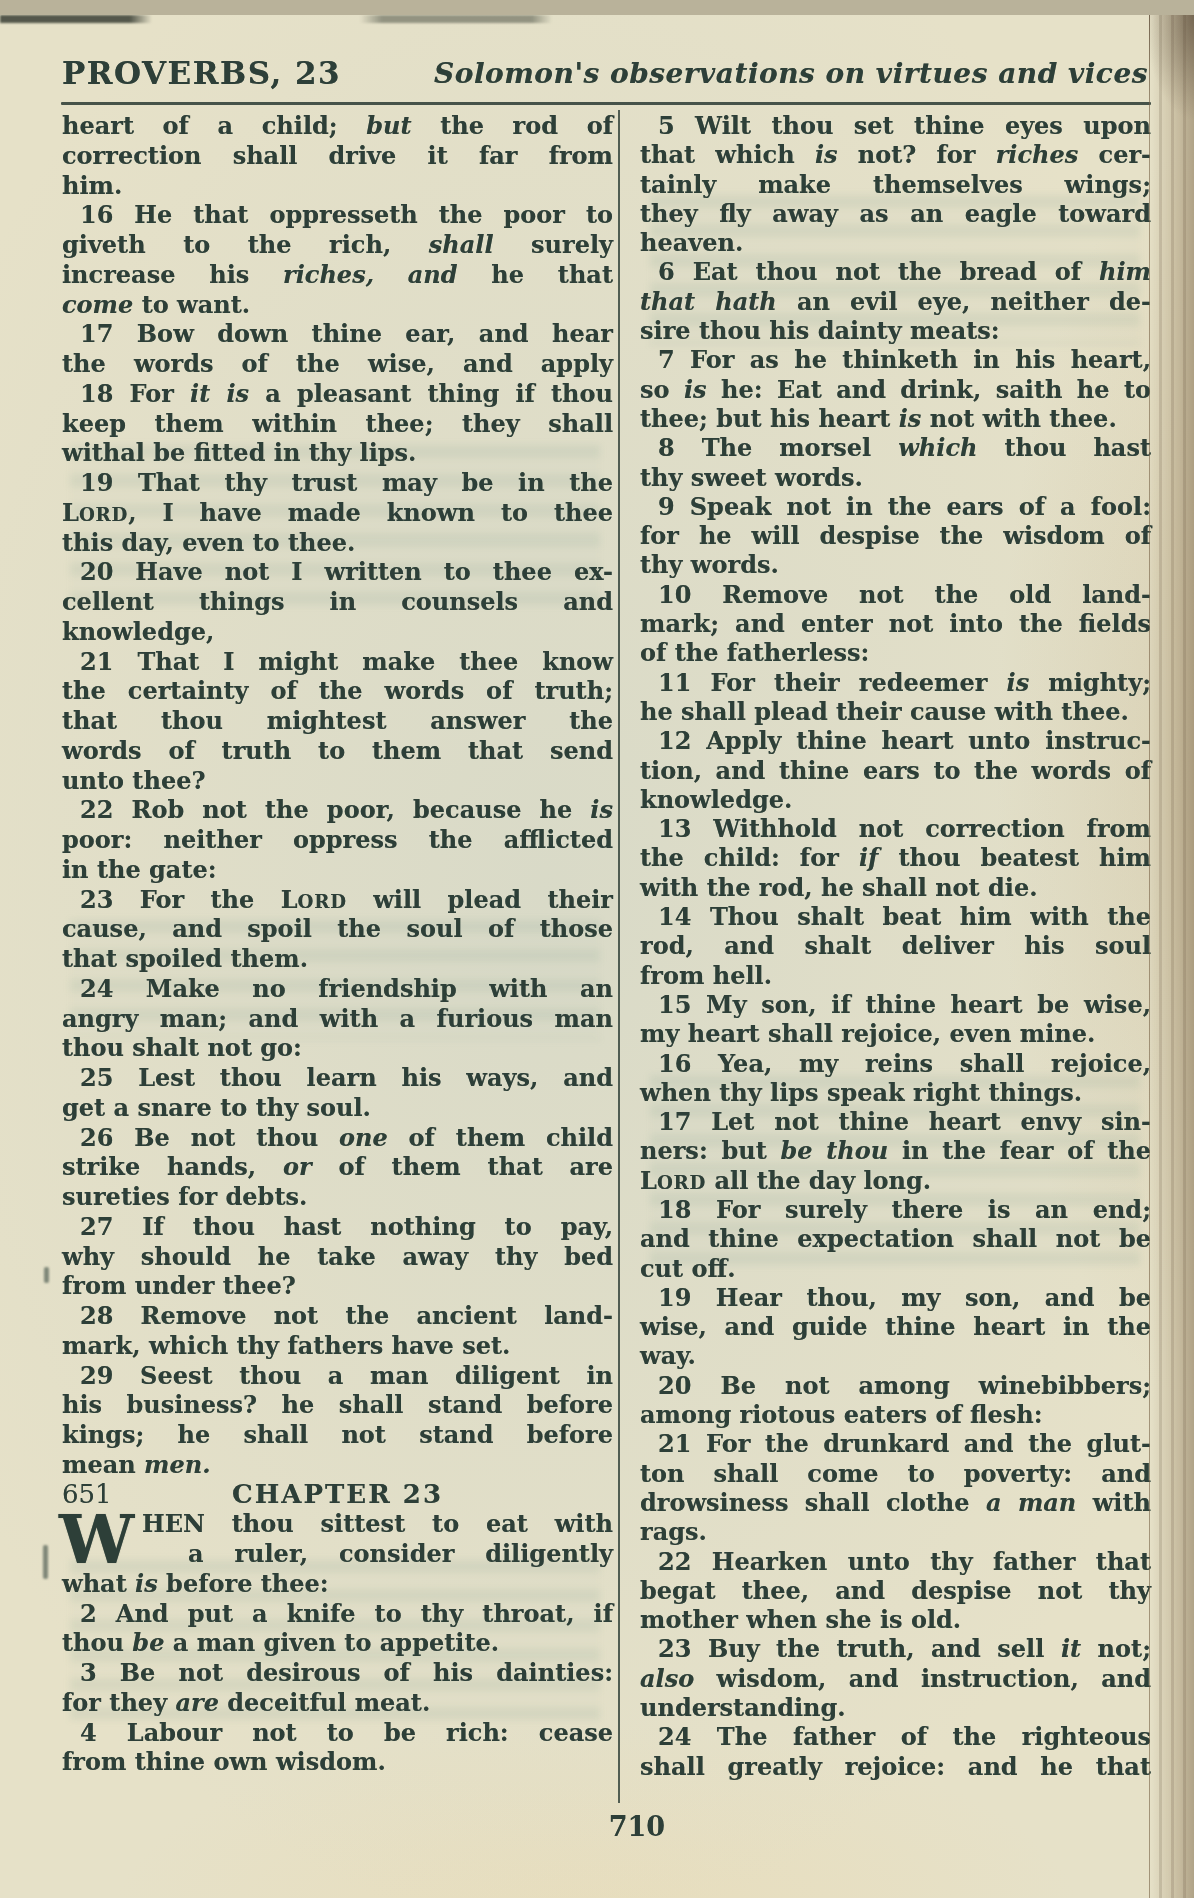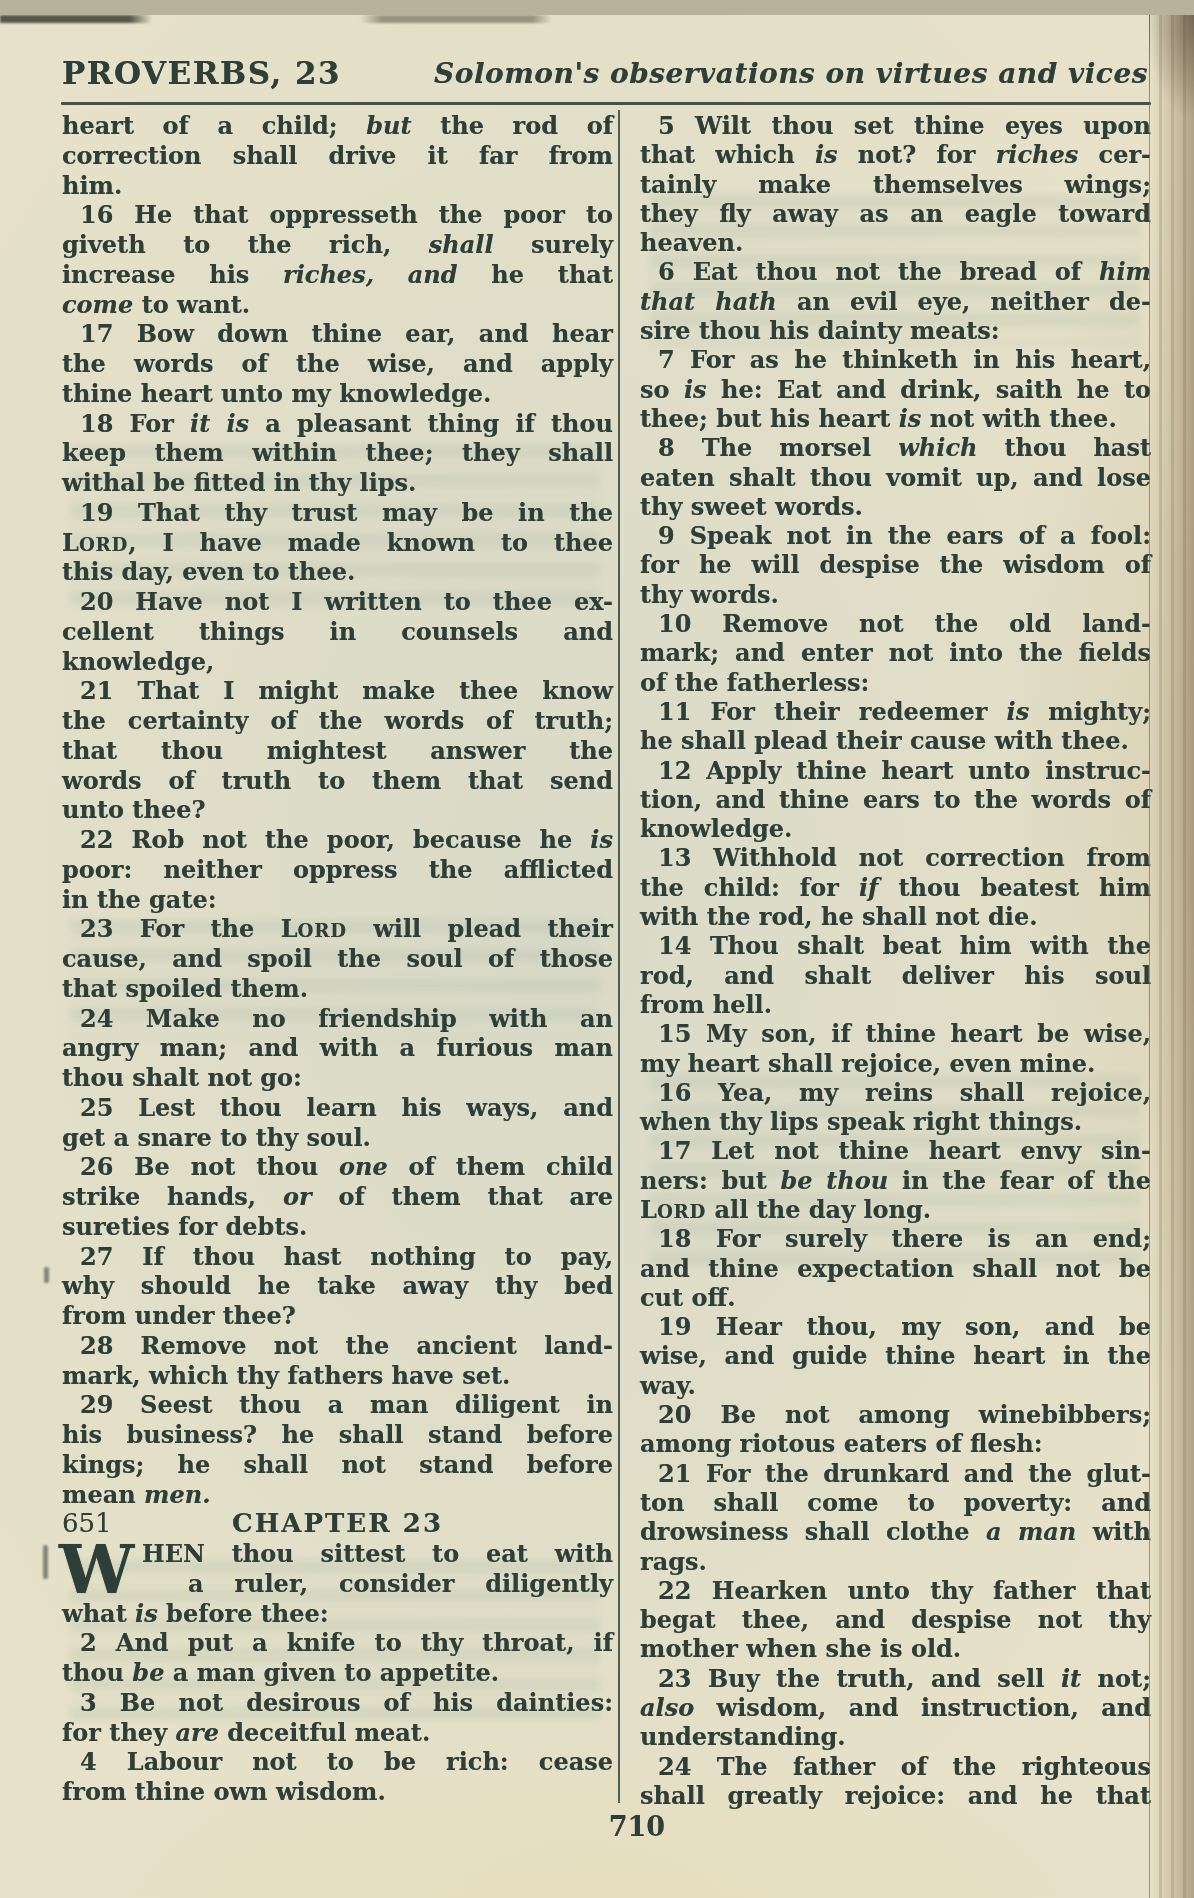--- a/index.html
+++ b/index.html
@@ -137,21 +137,20 @@
       <div id="left-part1">
           <div class="line"><span class="r">heart of a child; </span><span class="i">but</span><span class="r"> the rod of</span></div>
           <div class="line"><span class="r">correction shall drive it far from</span></div>
           <div class="line pend"><span class="r">him.</span></div>
           <div class="line vstart"><span class="r">16 He that oppresseth the poor to</span></div>
           <div class="line"><span class="r">giveth to the rich, </span><span class="i">shall</span><span class="r"> surely</span></div>
           <div class="line"><span class="r">increase his </span><span class="i">riches, and</span><span class="r"> he that</span></div>
           <div class="line pend"><span class="i">come</span><span class="r"> to want.</span></div>
           <div class="line vstart"><span class="r">17 Bow down thine ear, and hear</span></div>
           <div class="line"><span class="r">the words of the wise, and apply</span></div>
-          <div class="line pend"><span class="r">thine heart unto my knowledge.</span></div>
           <div class="line vstart"><span class="r">18 For </span><span class="i">it is</span><span class="r"> a pleasant thing if thou</span></div>
           <div class="line"><span class="r">keep them within thee; they shall</span></div>
           <div class="line pend"><span class="r">withal be fitted in thy lips.</span></div>
           <div class="line vstart"><span class="r">19 That thy trust may be in the</span></div>
           <div class="line"><span class="r">L</span><span class="sc">ORD</span><span class="r">, I have made known to thee</span></div>
           <div class="line pend"><span class="r">this day, even to thee.</span></div>
           <div class="line vstart"><span class="r">20 Have not I written to thee ex-</span></div>
           <div class="line"><span class="r">cellent things in counsels and</span></div>
           <div class="line pend"><span class="r">knowledge,</span></div>
           <div class="line vstart"><span class="r">21 That I might make thee know</span></div>
@@ -211,21 +210,20 @@
         <div class="line"><span class="r">tainly make themselves wings;</span></div>
         <div class="line"><span class="r">they fly away as an eagle toward</span></div>
         <div class="line pend"><span class="r">heaven.</span></div>
         <div class="line vstart"><span class="r">6 Eat thou not the bread of </span><span class="i">him</span></div>
         <div class="line"><span class="i">that hath</span><span class="r"> an evil eye, neither de-</span></div>
         <div class="line pend"><span class="r">sire thou his dainty meats:</span></div>
         <div class="line vstart"><span class="r">7 For as he thinketh in his heart,</span></div>
         <div class="line"><span class="r">so </span><span class="i">is</span><span class="r"> he: Eat and drink, saith he to</span></div>
         <div class="line pend"><span class="r">thee; but his heart </span><span class="i">is</span><span class="r"> not with thee.</span></div>
         <div class="line vstart"><span class="r">8 The morsel </span><span class="i">which</span><span class="r"> thou hast</span></div>
-        <div class="line"><span class="r">eaten shalt thou vomit up, and lose</span></div>
         <div class="line pend"><span class="r">thy sweet words.</span></div>
         <div class="line vstart"><span class="r">9 Speak not in the ears of a fool:</span></div>
         <div class="line"><span class="r">for he will despise the wisdom of</span></div>
         <div class="line pend"><span class="r">thy words.</span></div>
         <div class="line vstart"><span class="r">10 Remove not the old land-</span></div>
         <div class="line"><span class="r">mark; and enter not into the fields</span></div>
         <div class="line pend"><span class="r">of the fatherless:</span></div>
         <div class="line vstart"><span class="r">11 For their redeemer </span><span class="i">is</span><span class="r"> mighty;</span></div>
         <div class="line pend"><span class="r">he shall plead their cause with thee.</span></div>
         <div class="line vstart"><span class="r">12 Apply thine heart unto instruc-</span></div>

